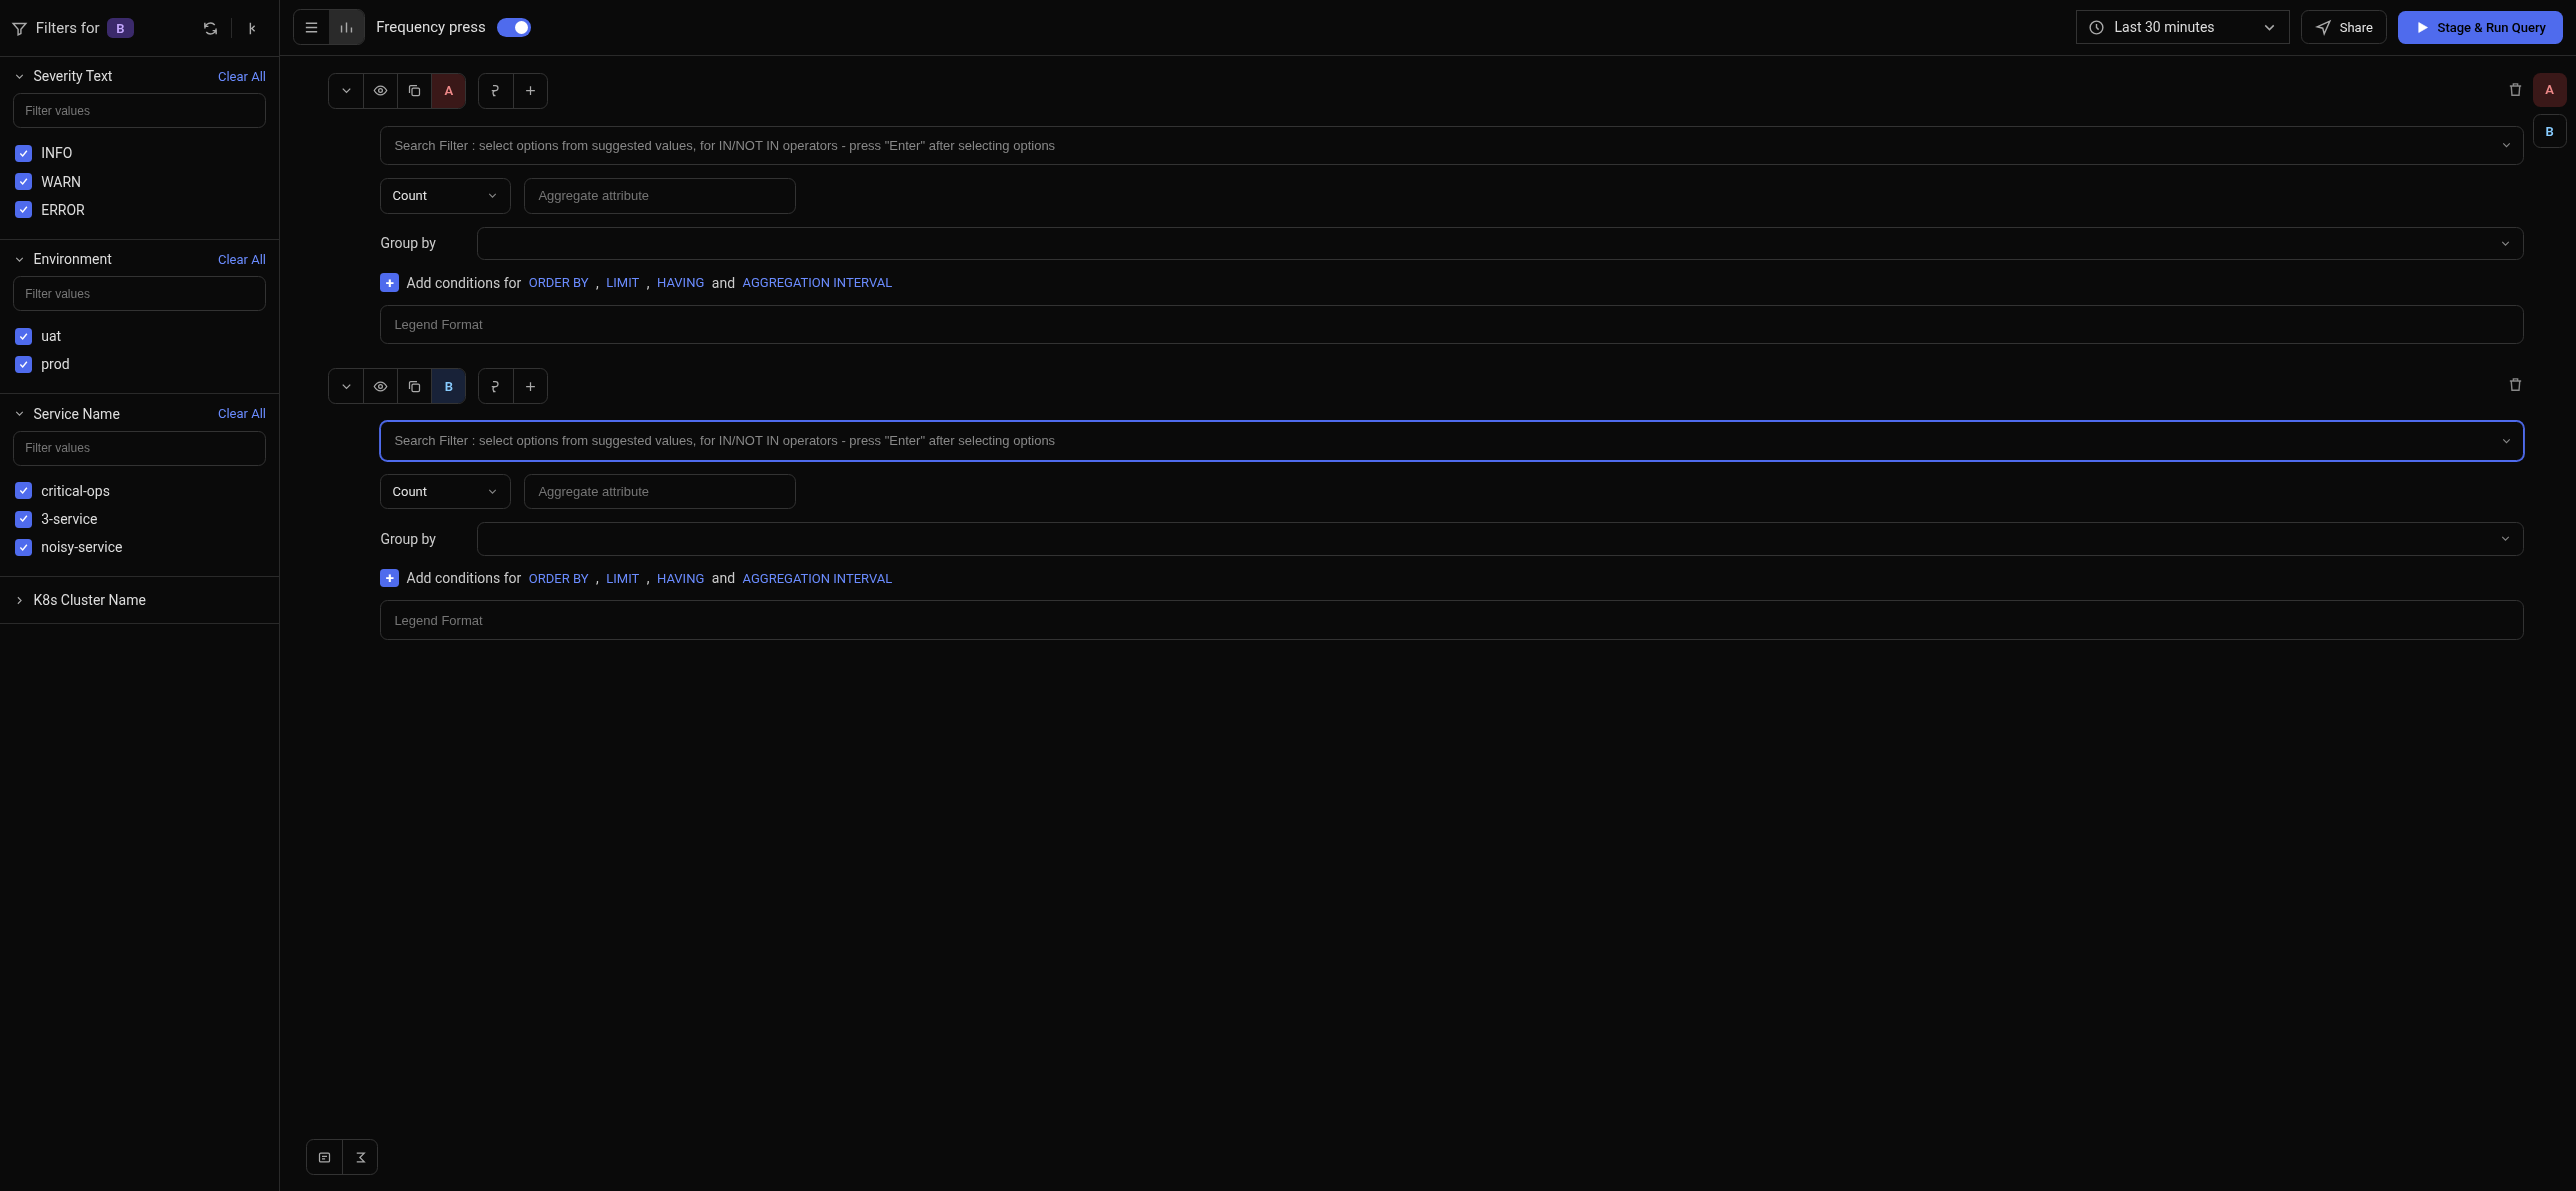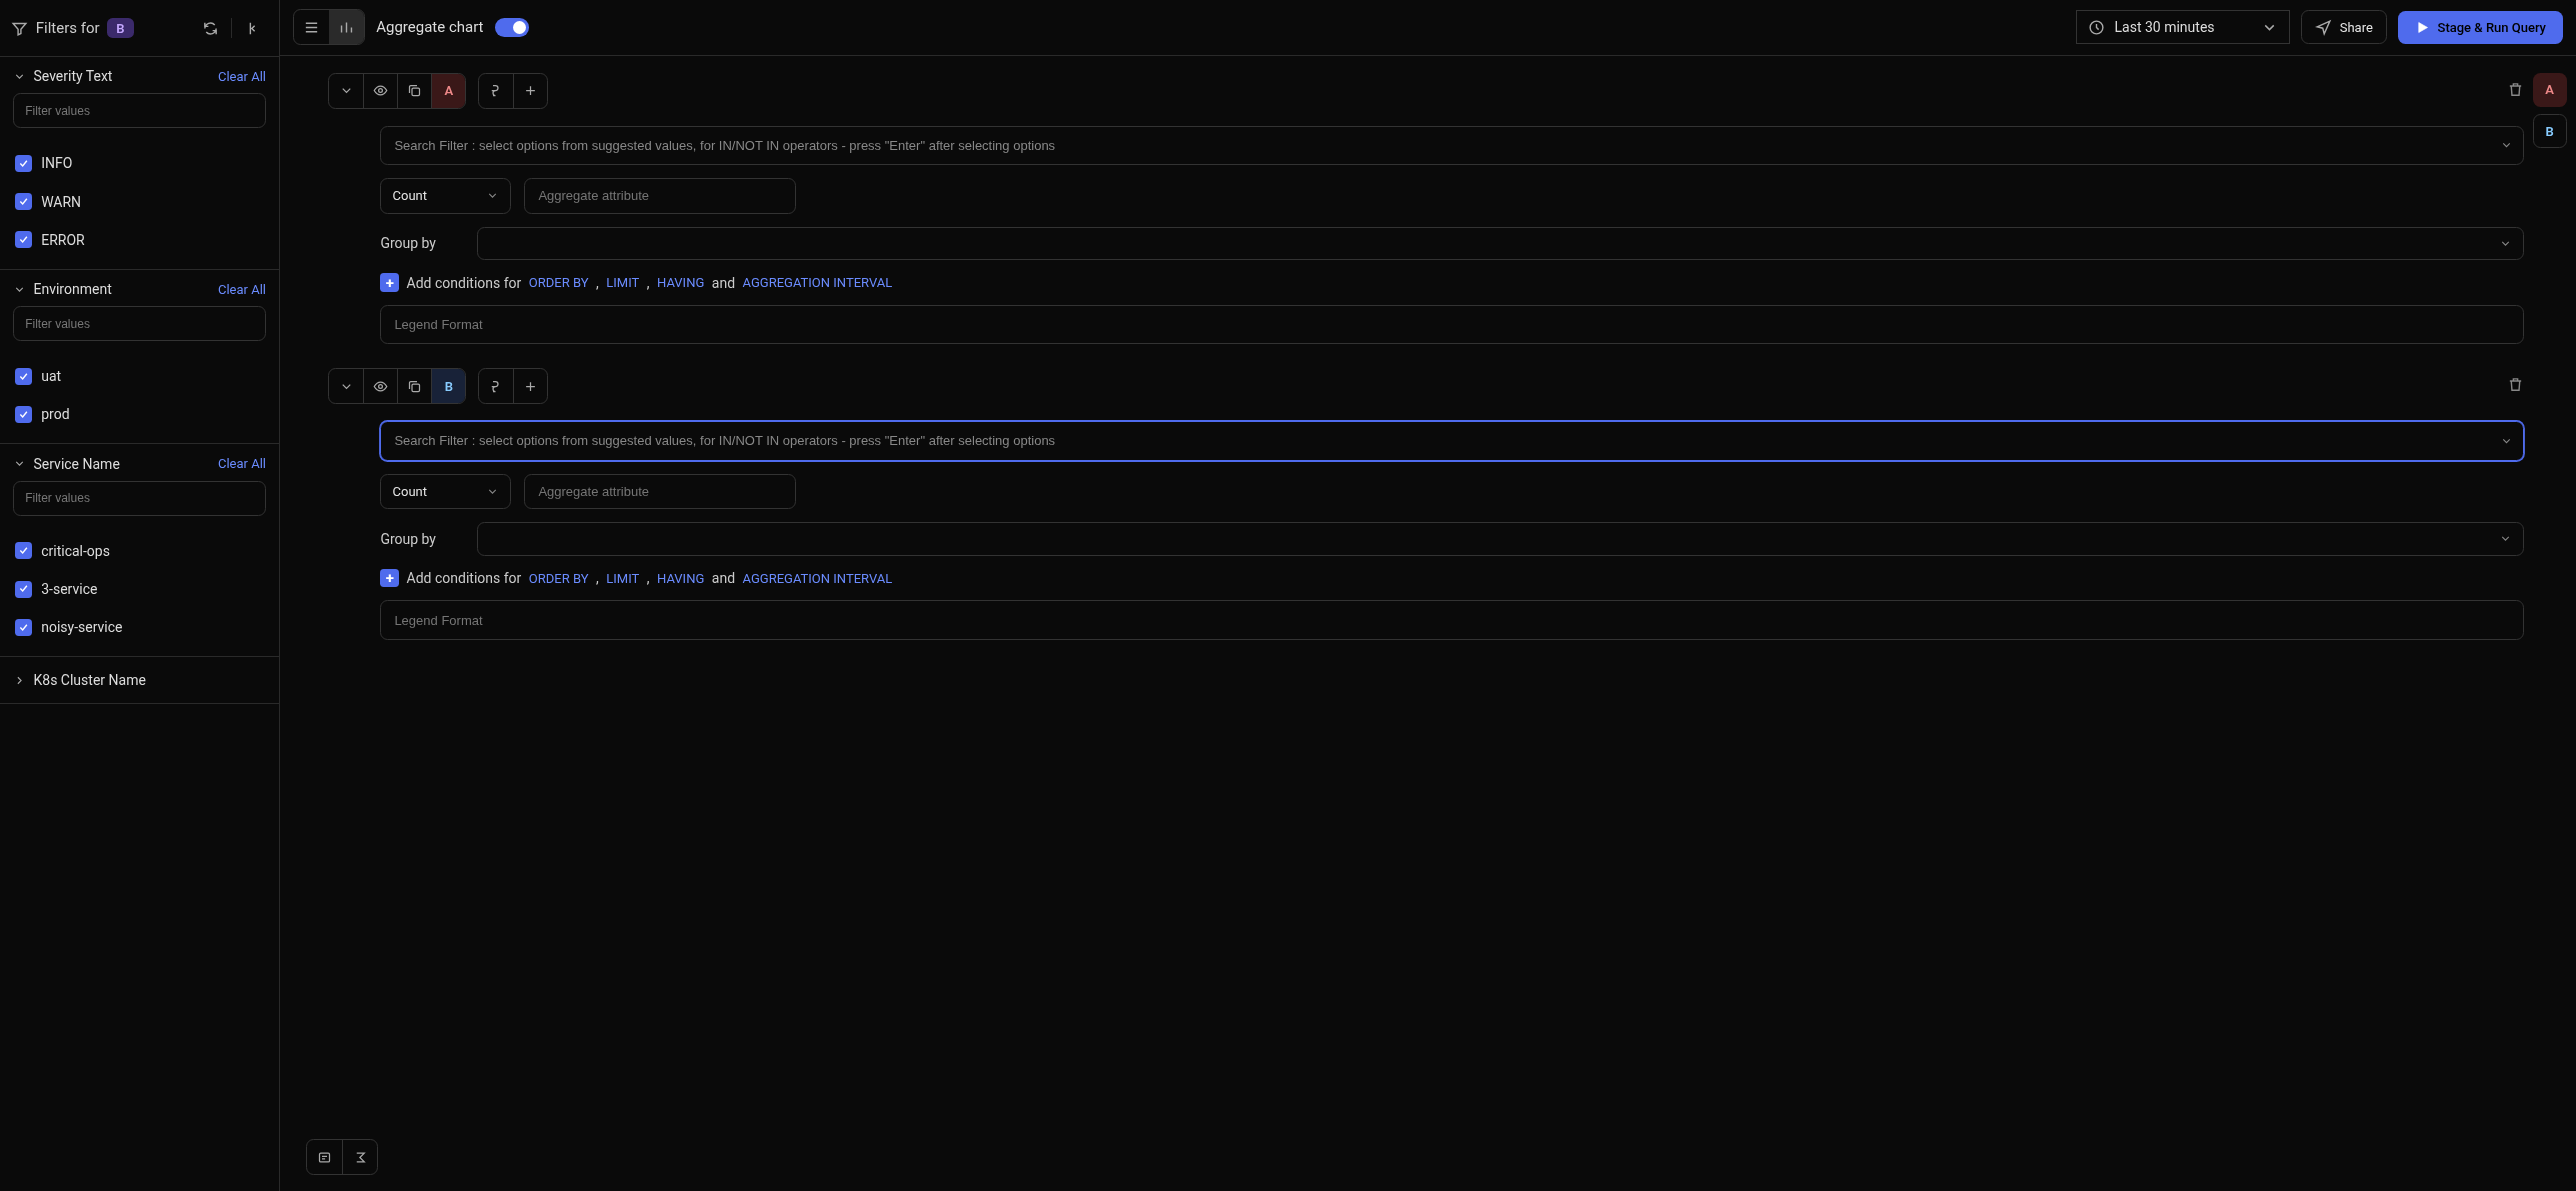--- a/index.html
+++ b/index.html
@@ -56,21 +56,21 @@
   width: 100%;
   background: #0a0a0a;
   border: 0.9px solid #333;
   border-radius: 7.5px;
   padding: 9.3px 11.2px;
   color: #ffffff;
   font-size: 12px;
   margin-bottom: 11.2px;
 }
 .facet-filter::placeholder { color: #777; }
-.facet-item { display: flex; align-items: center; gap: 9.3px; padding: 5.6px 1.9px; margin-top: 10px; }
+.facet-item { display: flex; align-items: center; gap: 9.3px; padding: 5.6px 1.9px; }
 .chk {
   width: 17px; height: 17px;
   border-radius: 3.7px;
   background: #4f6bed;
   display: flex; align-items: center; justify-content: center;
 }
 .chk svg { width: 11.2px; height: 11.2px; stroke: #fff; stroke-width: 3; fill: none; }
 .facet-item-label { color: #ddd; font-size: 14px; }
 
 .collapsed-section { border-bottom: 0.9px solid #2a2a2a; padding: 15px 13px; display: flex; align-items: center; gap: 7.5px; }
@@ -394,21 +394,21 @@
         <svg viewBox="0 0 24 24">
             <path d="M4 6h16M4 12h16M4 18h16"></path>
           </svg>
       </div>
       <div class="mode-btn active">
         <svg viewBox="0 0 24 24">
             <path d="M5 19V9M12 19V5M19 19v-7"></path>
           </svg>
       </div>
     </div>
-    <span class="freq-label">Aggregate chart</span>
+    <span class="freq-label">Frequency press</span>
     <div class="toggle">
       <div class="toggle-knob"></div>
     </div>
     <div class="topbar-spacer"></div>
     <div class="time-picker">
       <svg viewBox="0 0 24 24">
           <circle cx="12" cy="12" r="9"></circle>
           <path d="M12 7v5l3 3"></path>
         </svg>
       <span class="time-label">Last 30 minutes</span>

